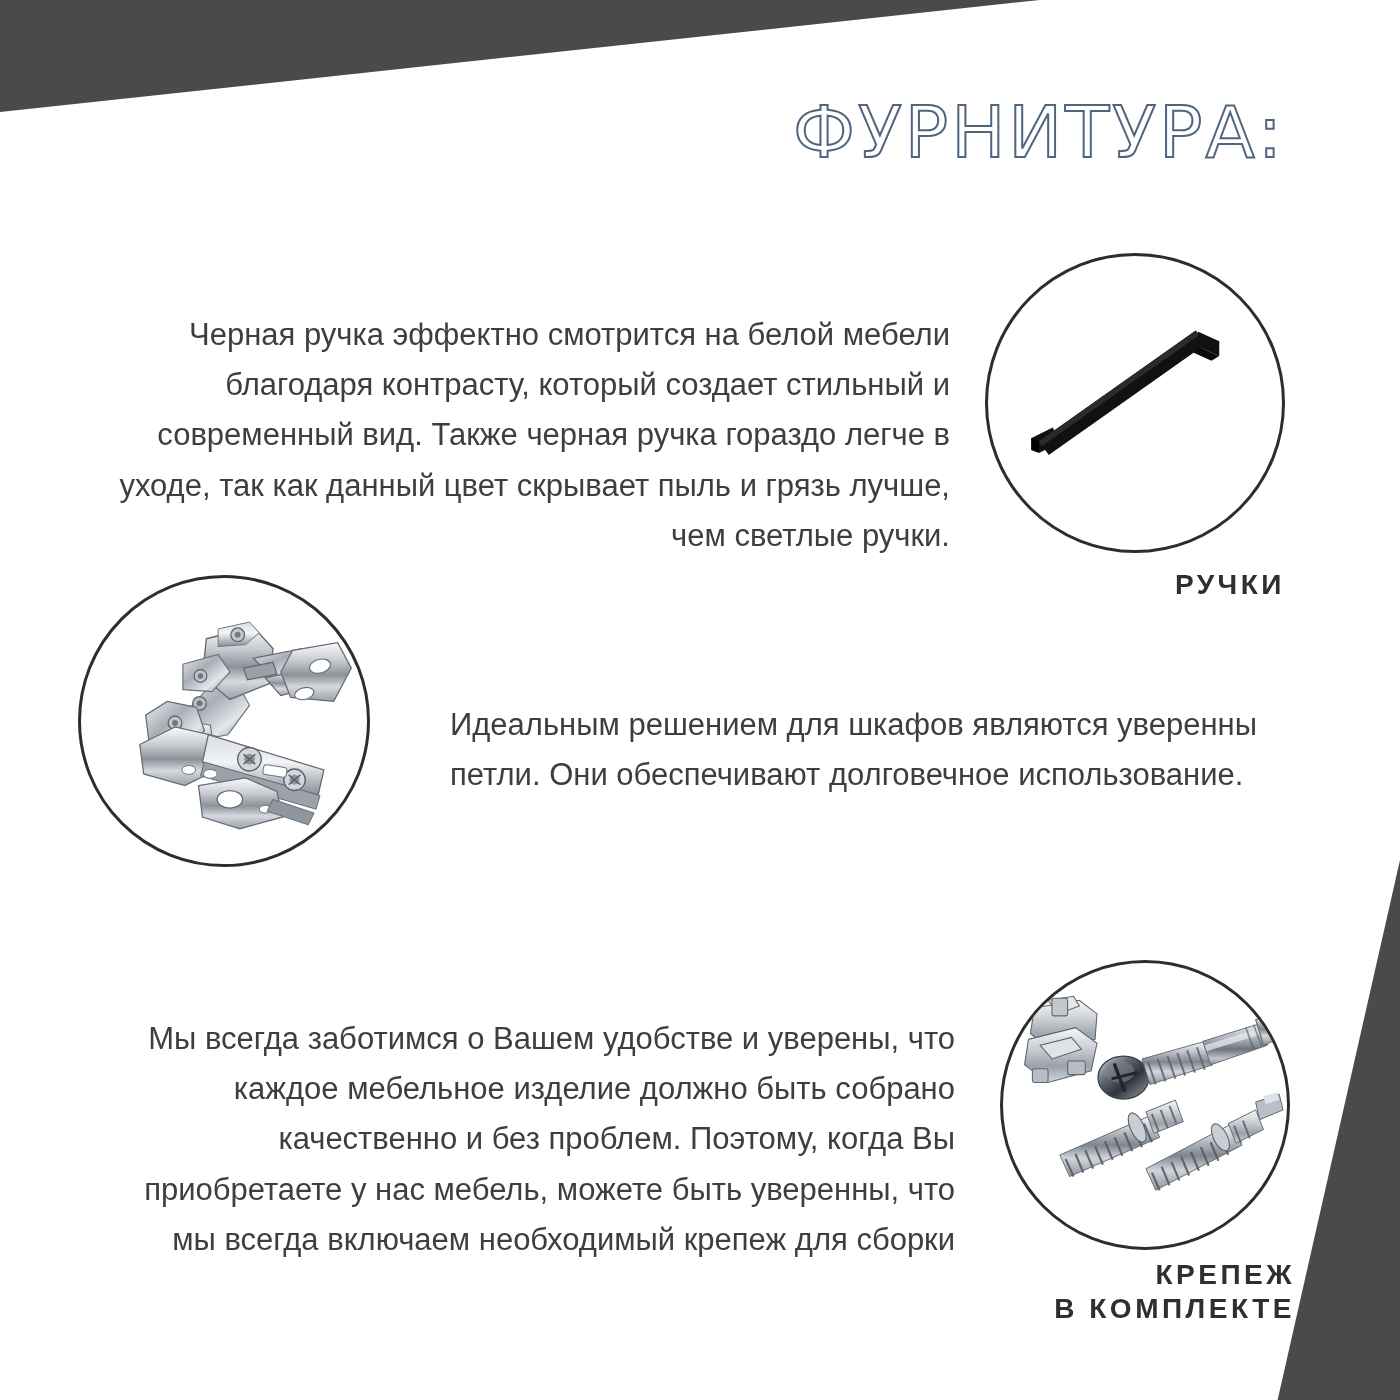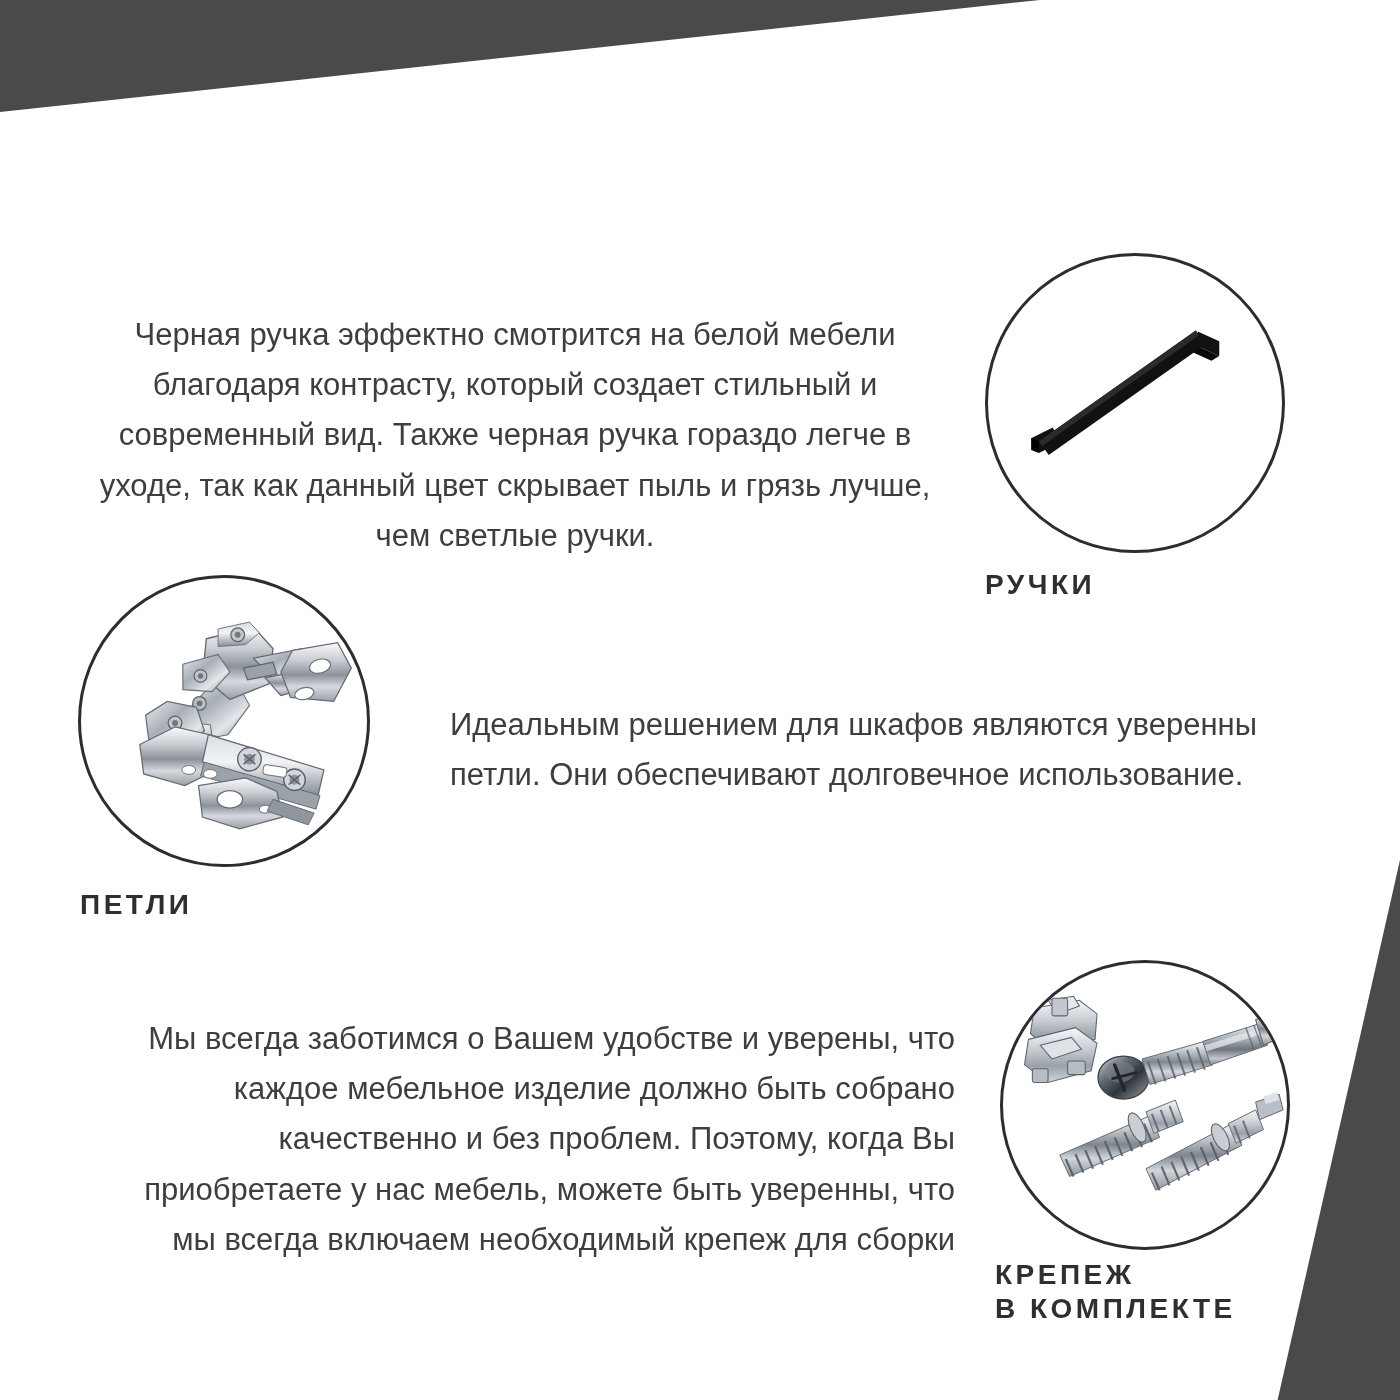--- a/index.html
+++ b/index.html
@@ -62,21 +62,21 @@
     color: #3e3e3e;
     font-size: 31px;
     line-height: 1.62;
     font-weight: 400;
     font-family: "Liberation Sans", "DejaVu Sans", sans-serif;
   }
   #para-handles {
     left: 80px;
     top: 310px;
     width: 870px;
-    text-align: center;
+    text-align: right;
   }
   #para-hinges {
     left: 450px;
     top: 700px;
     width: 830px;
     text-align: left;
   }
   #para-fasteners {
     left: 105px;
     top: 990px;
@@ -86,21 +86,21 @@
   }
 
   
   .caption {
     position: absolute;
     color: #2f2f2f;
     font-size: 28px;
     font-weight: bold;
     letter-spacing: 3.5px;
     line-height: 1.22;
-    text-align: left;
+    text-align: right;
     font-family: "Liberation Sans", "DejaVu Sans", sans-serif;
     white-space: pre-line;
   }
   #caption-handles { left: 985px; top: 568px; width: 300px; }
   #caption-hinges  { left: 80px;  top: 888px; width: 300px; }
   #caption-fasteners { left: 995px; top: 1258px; width: 300px; }
 
   
   .product-circle {
     position: absolute;
@@ -117,20 +117,21 @@
   .product-art { position: absolute; inset: 0; }
 </style>
 </head>
 <body>
 
 <div id="page">
 
   <div class="corner-shape" id="corner-top-left"></div>
   <div class="corner-shape" id="corner-right-band"></div>
 
+  <div id="title">ФУРНИТУРА:</div>
 
   <div class="paragraph" id="para-handles">Черная ручка эффектно смотрится на белой мебели благодаря контрасту, который создает стильный и современный вид. Также черная ручка гораздо легче в уходе, так как данный цвет скрывает пыль и грязь лучше, чем светлые ручки.</div>
 
   <div class="product-circle" id="circle-handles">
     <svg class="product-art" viewBox="0 0 300 300">
       <g fill="#111111">
 
         <path d="M44 186 L66 175 L74 190 L52 201 Z"></path>
         <path d="M44 186 L44 198 L52 201 L52 189 Z" fill="#000"></path>
 
@@ -219,21 +220,20 @@
         <path d="M120 212 L168 204 L200 218 L206 244 L162 256 L124 244 Z" fill="url(#chrome1)" stroke="#656c74" stroke-width="1.3"></path>
         <ellipse cx="152" cy="226" rx="13" ry="9" fill="#ffffff" stroke="#646b73" stroke-width="1.3"></ellipse>
         <ellipse cx="188" cy="236" rx="6" ry="4" fill="#ffffff" stroke="#6d747c" stroke-width="1"></ellipse>
         <path d="M196 226 L238 240 L232 252 L190 238 Z" fill="#8f969e" stroke="#656c74" stroke-width="1"></path>
       </g>
     </svg>
   </div>
 
   <div class="paragraph" id="para-hinges">Идеальным решением для шкафов являются уверенны петли. Они обеспечивают долговечное использование.</div>
 
-  <div class="caption" id="caption-hinges">ПЕТЛИ</div>
 
   <div class="paragraph" id="para-fasteners">Мы всегда заботимся о Вашем удобстве и уверены, что каждое мебельное изделие должно быть собрано качественно и без проблем. Поэтому, когда Вы приобретаете у нас мебель, можете быть уверенны, что мы всегда включаем необходимый крепеж для сборки</div>
 
   <div class="product-circle" id="circle-fasteners">
     <svg class="product-art" viewBox="0 0 290 290">
       <defs>
         <linearGradient id="steel1" x1="0" y1="0" x2="0" y2="1">
           <stop offset="0%" stop-color="#f4f5f7"></stop>
           <stop offset="22%" stop-color="#c6cad0"></stop>
           <stop offset="48%" stop-color="#7f868e"></stop>

